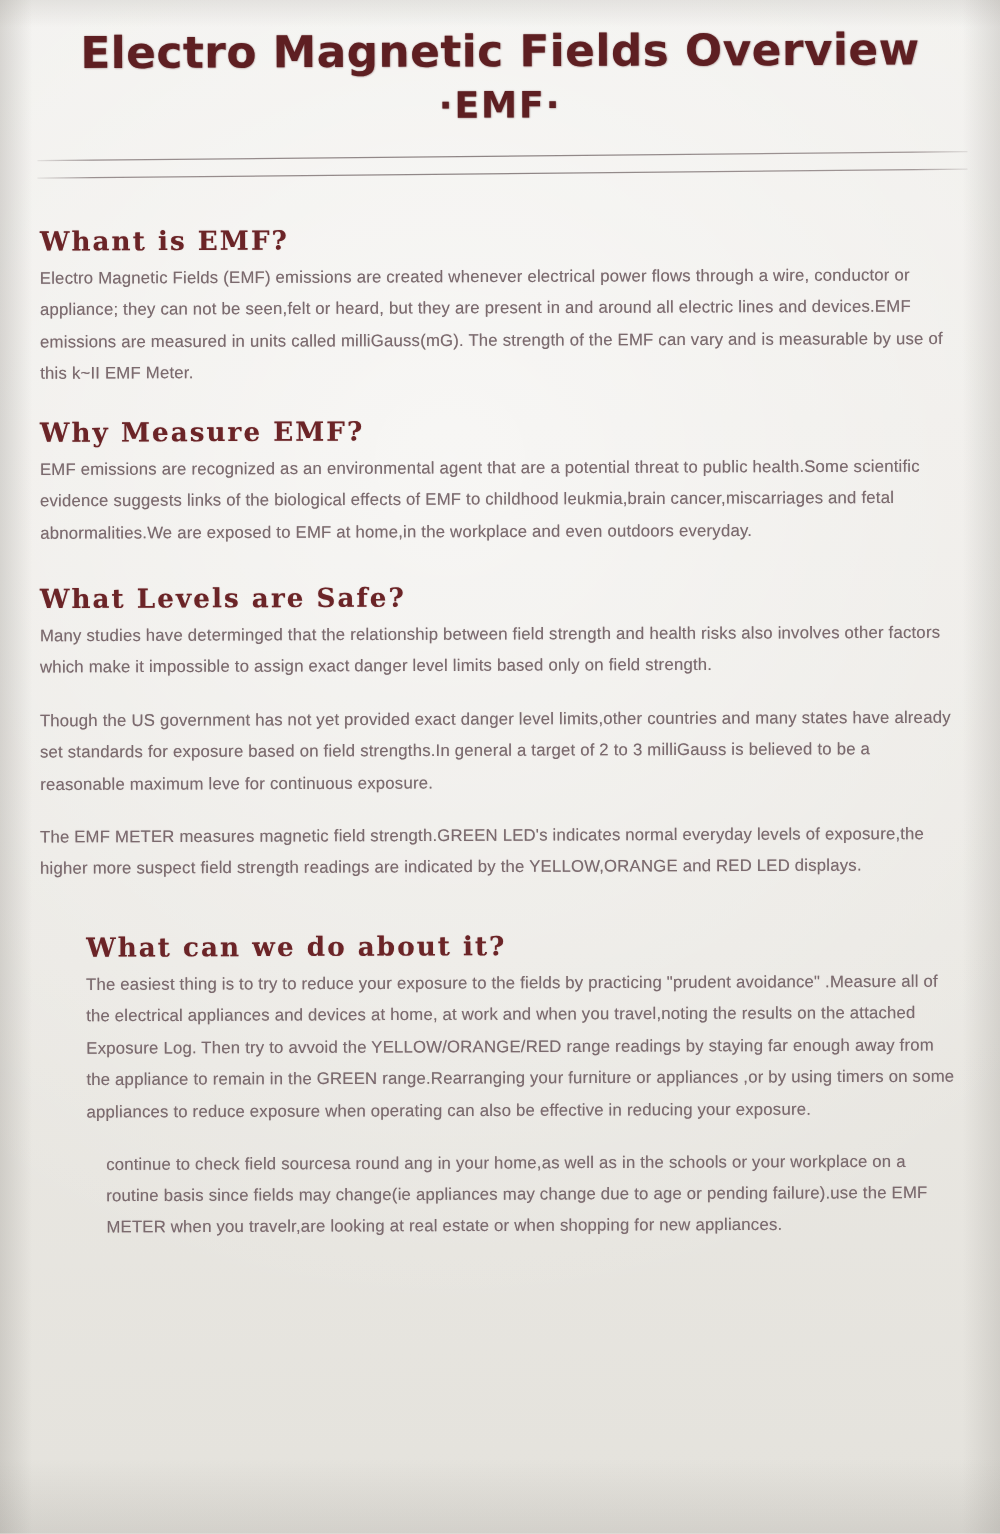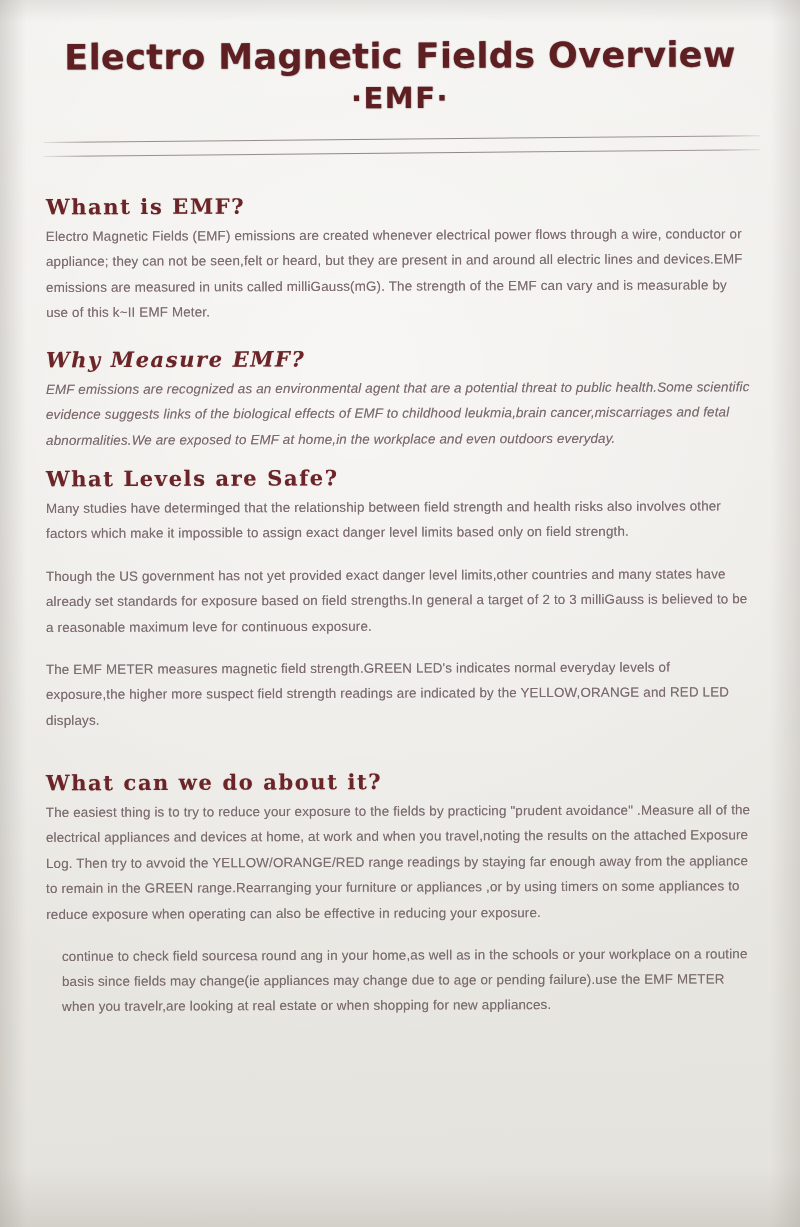--- a/index.html
+++ b/index.html
@@ -44,21 +44,21 @@
   .edge-shade-top {
     position: absolute;
     left: 0; right: 0; top: 0; height: 22px;
     background: linear-gradient(180deg, rgba(160,156,150,0.20) 0%, rgba(160,156,150,0.0) 100%);
     pointer-events: none;
   }
 
   .content {
     position: absolute;
     inset: 0;
-    padding: 18px;
+    padding: 4px;
   }
 
   
   .title-block {
     text-align: center;
     padding-top: 16px;
   }
   .title-line1 {
     font-family: "DejaVu Sans", sans-serif;
     font-weight: bold;
@@ -130,23 +130,23 @@
   }
   .para.indent {
     padding-left: 16px;
   }
   .para.tight {
     line-height: 25.0px;
   }
 
   
   .section.s1 { }
-  .section.s2 { margin-bottom: 12px; font-style: italic; }
+  .section.s2 { margin-bottom: 26px; }
   .section.s3 { margin-bottom: 36px; }
-  .section.s4 { margin-bottom: 0; }
+  .section.s4 { margin-bottom: 0; margin-left: 37px; }
 
   .blur-soft { filter: blur(0.16px); }
 </style>
 </head>
 <body>
 
 <div class="sheet"></div>
 
 <div class="content blur-soft">
 

